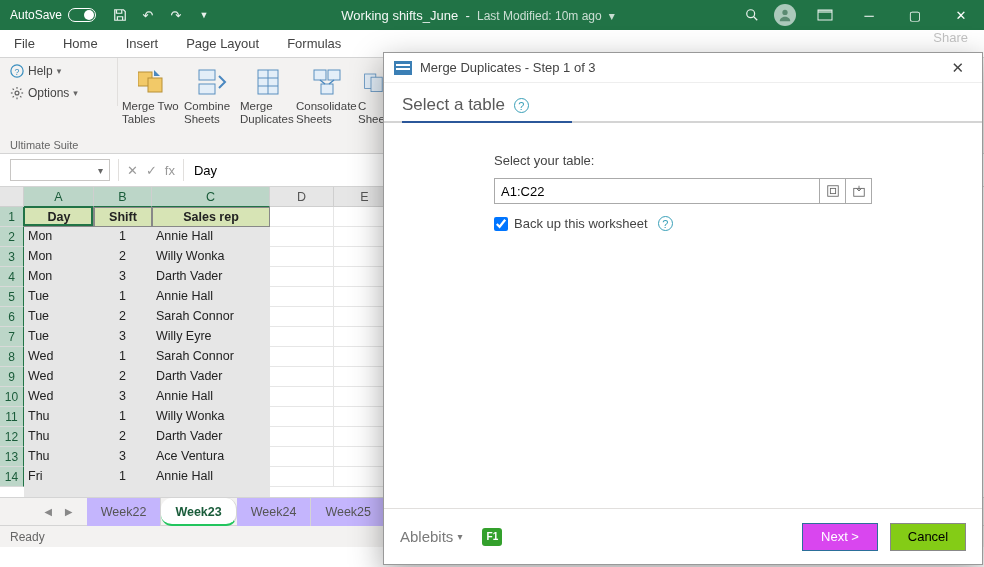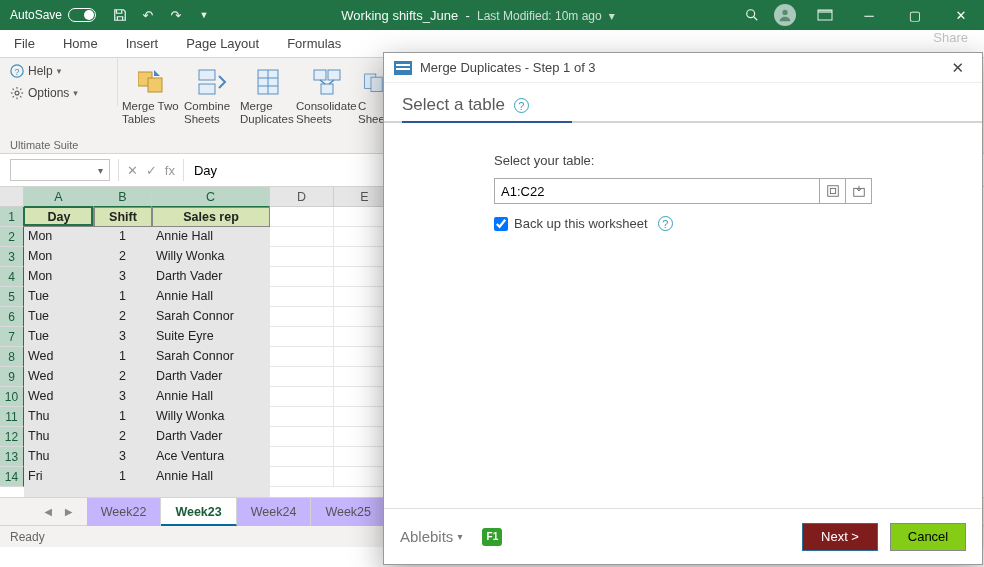--- a/index.html
+++ b/index.html
@@ -53,21 +53,21 @@
   .cell{position:absolute;height:20px;border-right:1px solid #e6e6e6;border-bottom:1px solid #e6e6e6;padding:0 4px;font-size:12.5px;line-height:19px;color:#222;background:#fff;overflow:hidden;white-space:nowrap;}
   .cell.hdr{background:#d7e4b5;border:1px solid #888;font-weight:600;text-align:center;}
   .cell.selbg{background:#e6e6e6;}
   .cell.center{text-align:center;}
   .active-outline{position:absolute;border:2px solid #217346;pointer-events:none;}
 
   
   .sheet-tabs{height:28px;background:#f3f2f1;border-top:1px solid #d4d4d4;display:flex;align-items:center;font-size:12.5px;color:#555;padding-left:30px;gap:0;}
   .st-nav{display:flex;gap:8px;padding:0 12px;color:#888;}
   .sheet-tab{padding:0 14px;height:28px;line-height:28px;border-right:1px solid #d4d4d4;background:#c4b5fd;}
-  .sheet-tab.active{background:#fff;font-weight:600;color:#1a5c3a;border-bottom:2px solid #0369a1;}
+  .sheet-tab.active{background:#fff;font-weight:600;color:#1a5c3a;border-bottom:2px solid #22c55e;border-radius:11px;}
 
   
   .statusbar{height:22px;background:#f3f2f1;border-top:1px solid #d4d4d4;display:flex;align-items:center;font-size:12px;color:#666;padding:0 10px;}
 
   
   .dialog{position:absolute;top:52px;left:383px;width:600px;height:513px;background:#fff;border:1px solid #999;box-shadow:0 10px 30px rgba(0,0,0,.35);display:flex;flex-direction:column;}
   .dlg-title{height:30px;display:flex;align-items:center;padding:0 10px;font-size:13px;color:#444;border-bottom:1px solid #eee;}
   .dlg-title .icon{width:18px;height:14px;background:#3b7fb5;margin-right:8px;position:relative;}
   .dlg-title .icon::after{content:'';position:absolute;left:2px;right:2px;top:3px;height:2px;background:#fff;box-shadow:0 4px 0 #fff;}
   .dlg-close{margin-left:auto;font-size:15px;cursor:pointer;padding:4px 8px;}
@@ -81,21 +81,21 @@
   .range-btns{display:flex;}
   .range-btn{width:26px;height:26px;border:1px solid #aaa;border-left:none;display:flex;align-items:center;justify-content:center;font-size:12px;color:#555;background:#fff;}
   .chk{margin-top:12px;display:flex;align-items:center;gap:6px;}
   .chk input{width:14px;height:14px;}
   .dlg-foot{height:56px;border-top:1px solid #e1dfdd;display:flex;align-items:center;padding:0 16px;gap:12px;}
   .brand{font-size:15px;color:#7a7a7a;display:flex;align-items:center;gap:4px;}
   .brand .dd{font-size:10px;}
   .f1{width:20px;height:18px;border-radius:3px;background:#33a02c;color:#fff;font-size:10px;font-weight:700;display:flex;align-items:center;justify-content:center;margin-left:8px;}
   .spacer{flex:1;}
   .btn{height:28px;min-width:76px;border:1px solid #888;background:#84cc16;font-size:13px;padding:0 14px;}
-  .btn.primary{background:#7f1d1d;border-color:#2b6f99;color:#fff;}
+  .btn.primary{background:#d946ef;border-color:#2b6f99;color:#fff;}
   svg{display:block;}
 </style>
 </head>
 <body>
 
 <div class="titlebar">
   <span class="autosave">AutoSave</span>
   <span class="toggle"></span>
   <span class="qat-icon">
     <svg width="14" height="14" viewBox="0 0 16 16">
@@ -305,21 +305,21 @@
         <div class="cell selbg" style="left: 128px; top: 80px; width: 118px;">Annie Hall</div>
         <div class="cell " style="left: 246px; top: 80px; width: 64px;"></div>
         <div class="cell " style="left: 310px; top: 80px; width: 62px;"></div>
         <div class="cell selbg" style="left: 0px; top: 100px; width: 70px;">Tue</div>
         <div class="cell selbg center" style="left: 70px; top: 100px; width: 58px;">2</div>
         <div class="cell selbg" style="left: 128px; top: 100px; width: 118px;">Sarah Connor</div>
         <div class="cell " style="left: 246px; top: 100px; width: 64px;"></div>
         <div class="cell " style="left: 310px; top: 100px; width: 62px;"></div>
         <div class="cell selbg" style="left: 0px; top: 120px; width: 70px;">Tue</div>
         <div class="cell selbg center" style="left: 70px; top: 120px; width: 58px;">3</div>
-        <div class="cell selbg" style="left: 128px; top: 120px; width: 118px;">Suite Eyre</div>
+        <div class="cell selbg" style="left: 128px; top: 120px; width: 118px;">Willy Eyre</div>
         <div class="cell " style="left: 246px; top: 120px; width: 64px;"></div>
         <div class="cell " style="left: 310px; top: 120px; width: 62px;"></div>
         <div class="cell selbg" style="left: 0px; top: 140px; width: 70px;">Wed</div>
         <div class="cell selbg center" style="left: 70px; top: 140px; width: 58px;">1</div>
         <div class="cell selbg" style="left: 128px; top: 140px; width: 118px;">Sarah Connor</div>
         <div class="cell " style="left: 246px; top: 140px; width: 64px;"></div>
         <div class="cell " style="left: 310px; top: 140px; width: 62px;"></div>
         <div class="cell selbg" style="left: 0px; top: 160px; width: 70px;">Wed</div>
         <div class="cell selbg center" style="left: 70px; top: 160px; width: 58px;">2</div>
         <div class="cell selbg" style="left: 128px; top: 160px; width: 118px;">Darth Vader</div>

